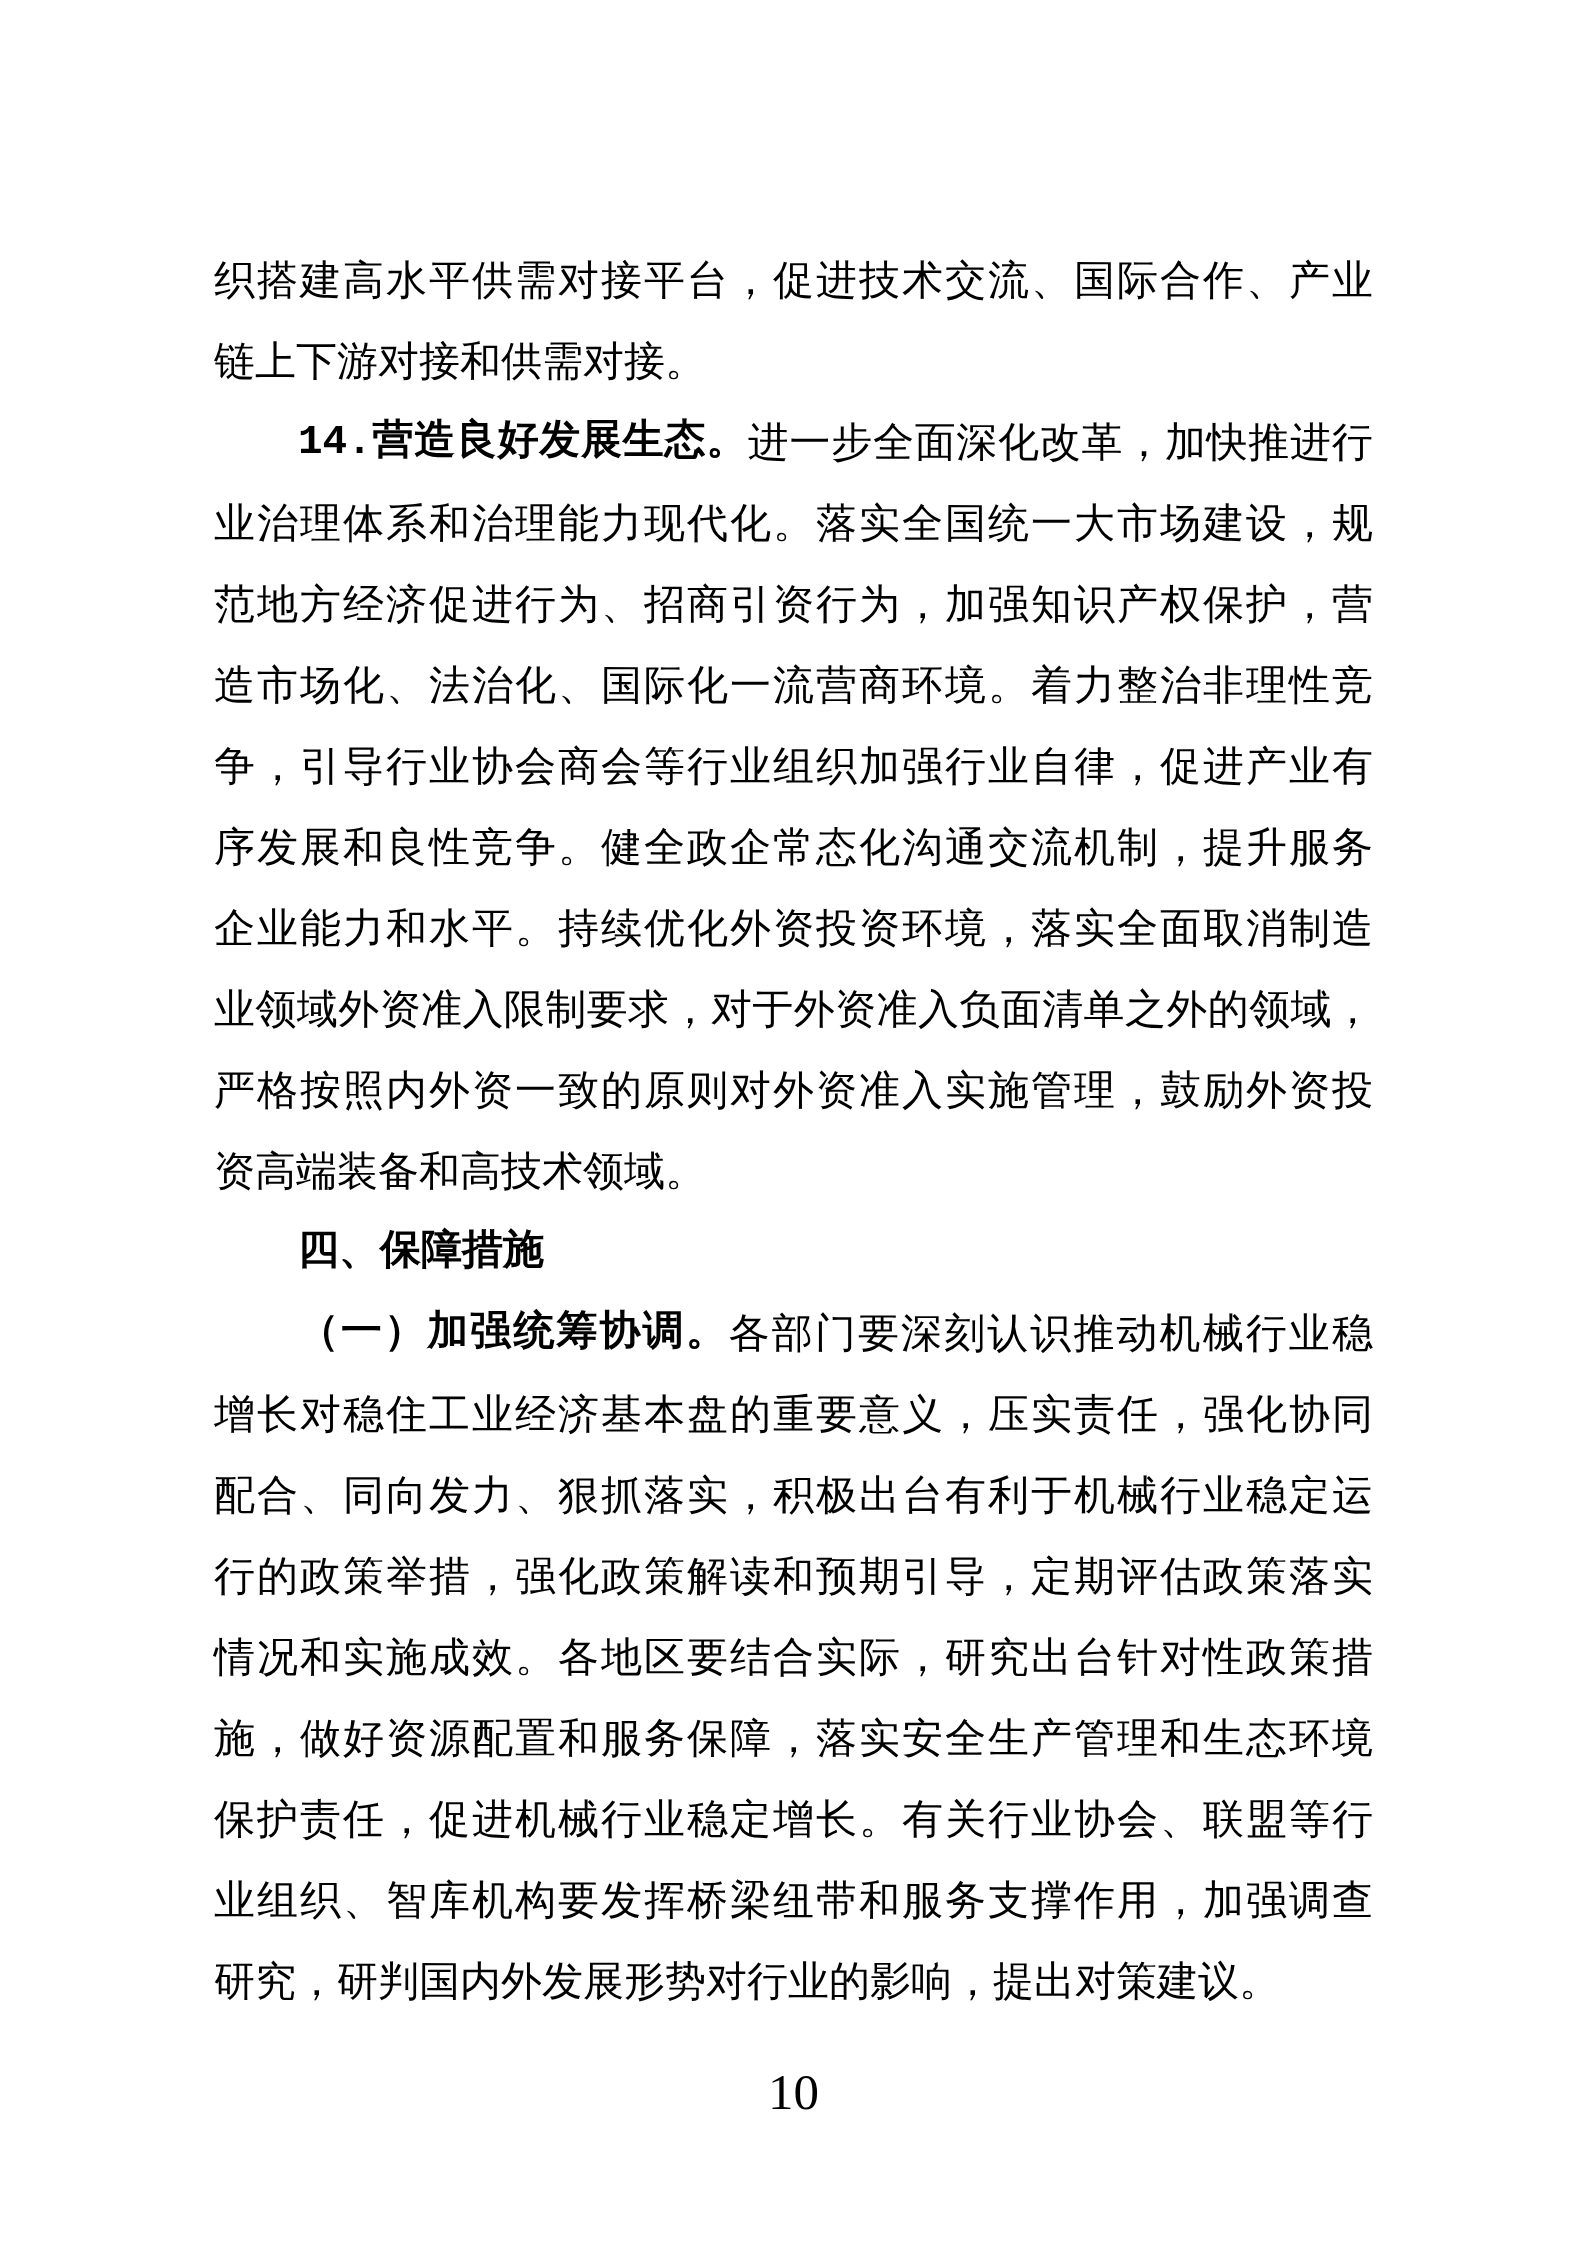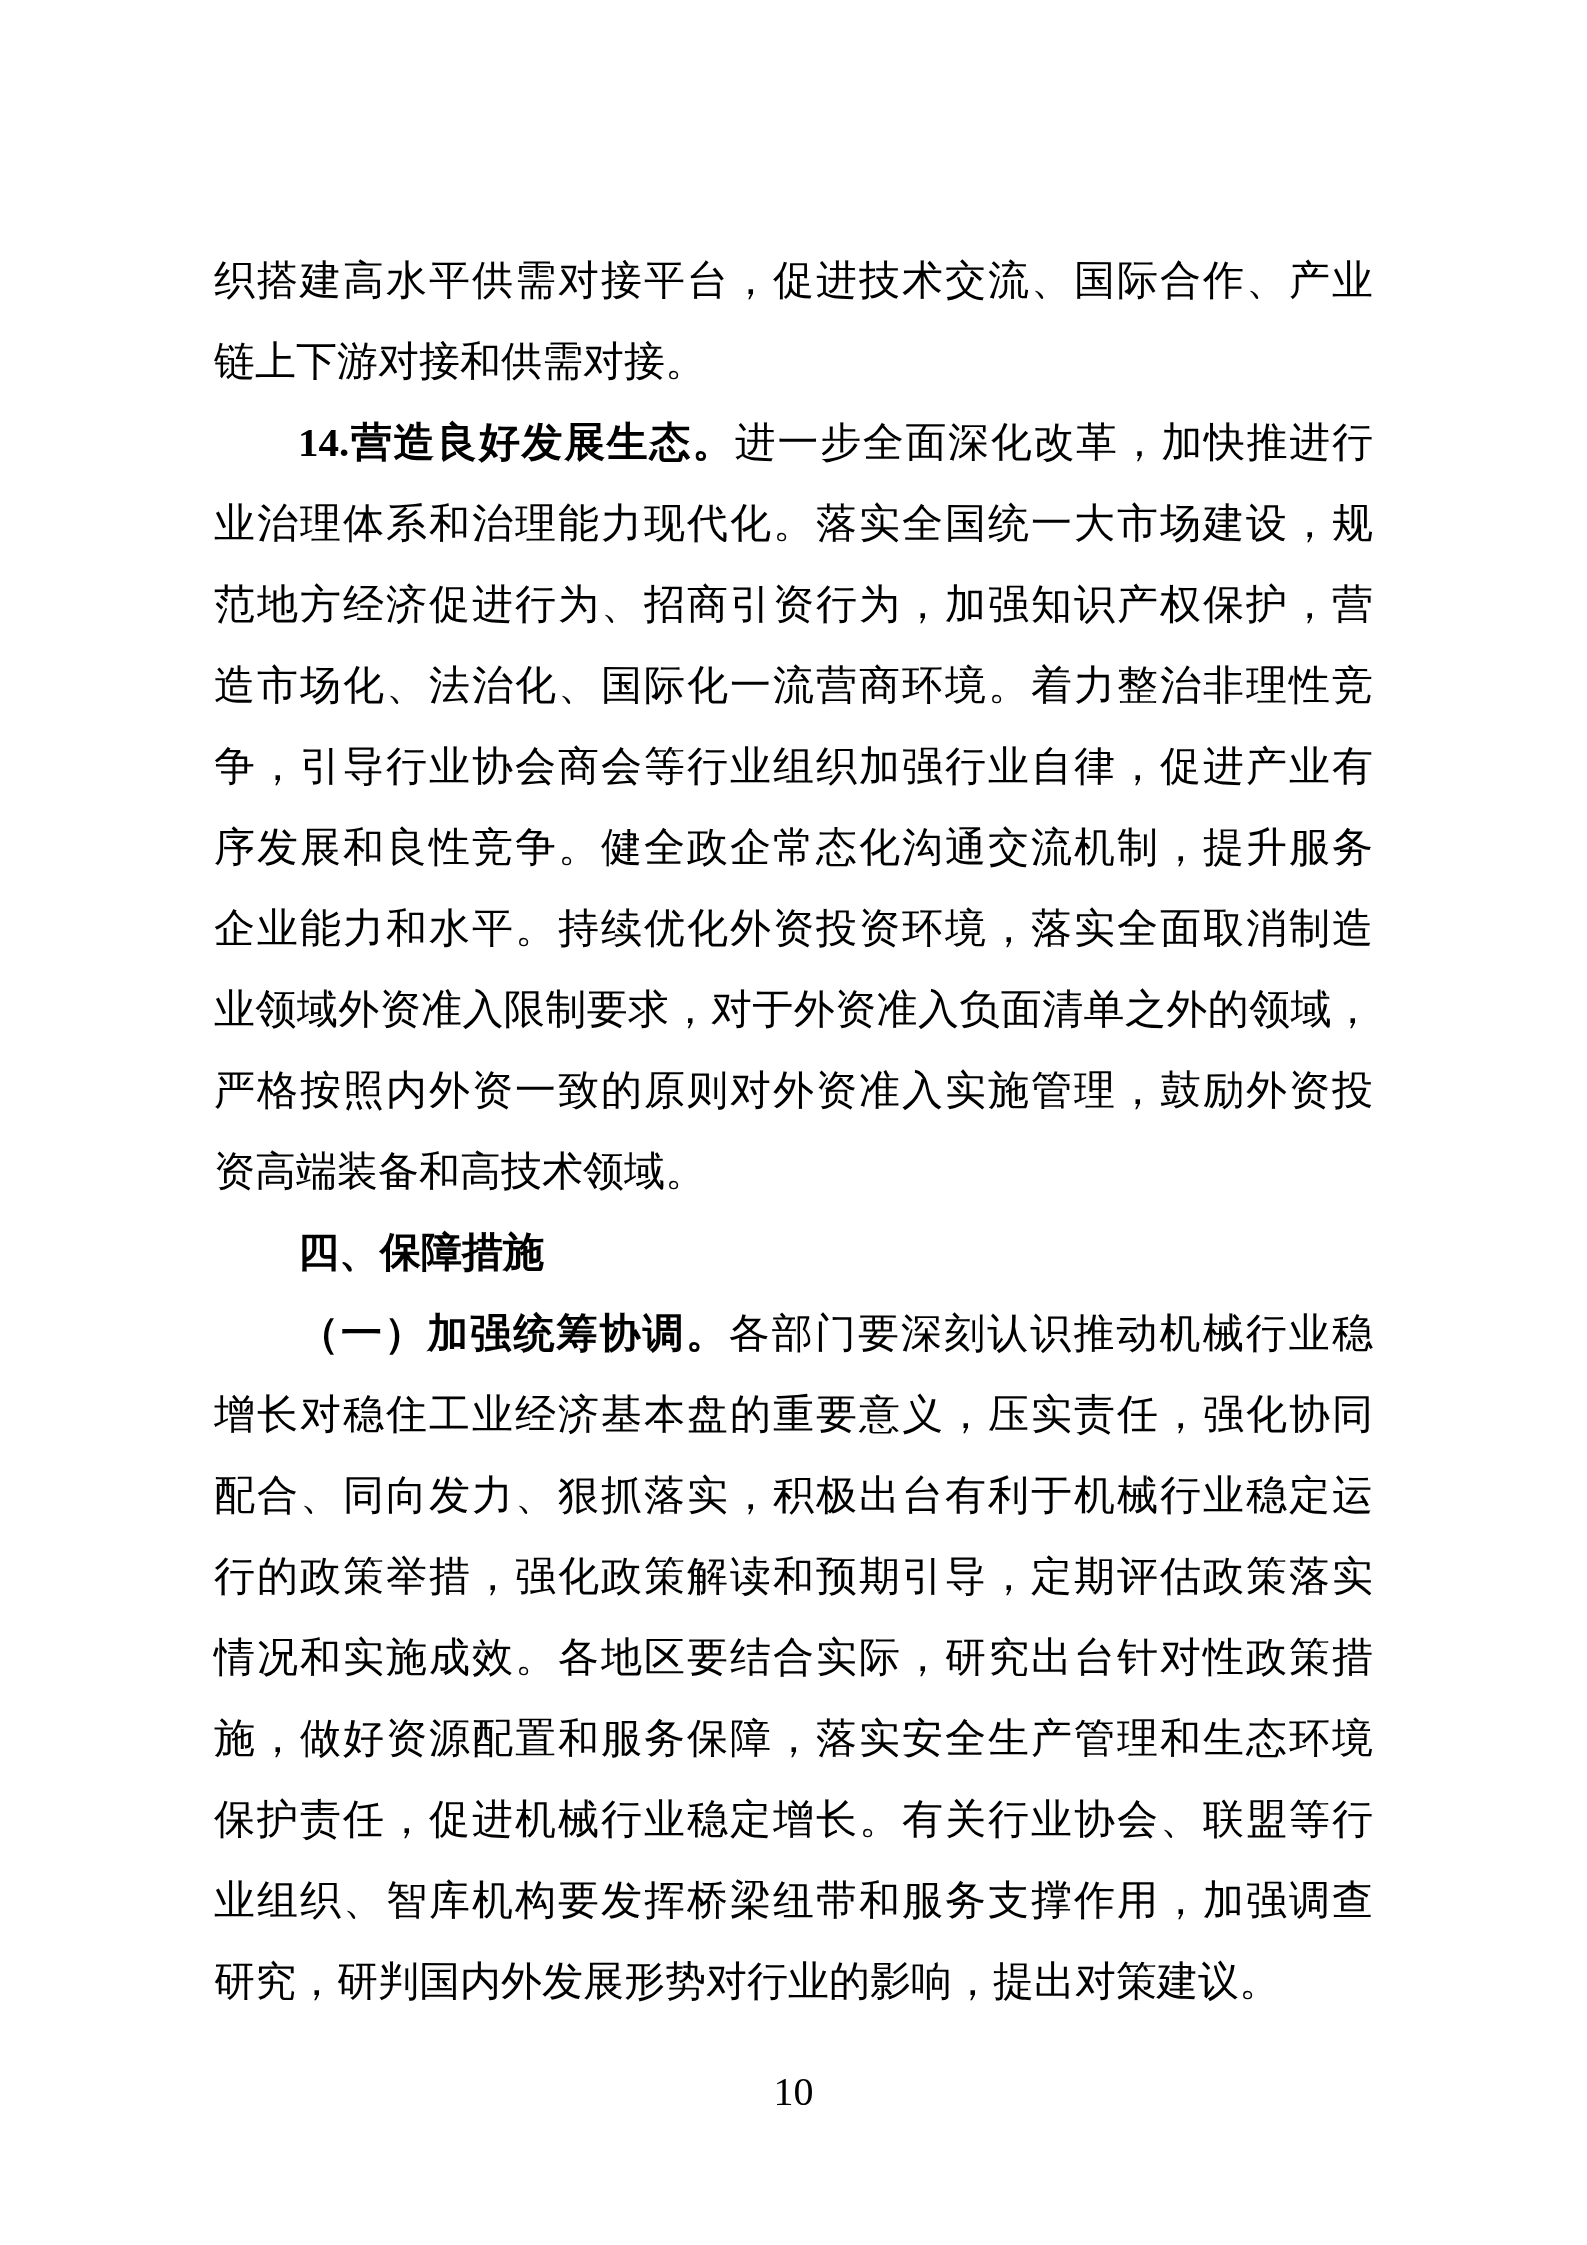--- a/index.html
+++ b/index.html
@@ -33,29 +33,29 @@
     justify-content: flex-start;
   }
   .line.indent {
     padding-left: 84px;
   }
   .line span {
     display: inline-block;
   }
   .line span.b {
     font-weight: 700;
-    font-family: Liberation Serif, serif;
+    font-family: Liberation Mono, monospace;
   }
   .page-number {
     position: absolute;
     left: 0;
     right: 0;
     top: 2068px;
     text-align: center;
-    font-size: 40px;
+    font-size: 51px;
     line-height: 48px;
     font-family: "Liberation Serif", "DejaVu Serif", serif;
     color: #000000;
   }
 </style>
 </head>
 <body>
 
 <div class="page">
   <div class="text-block" id="text-block">

